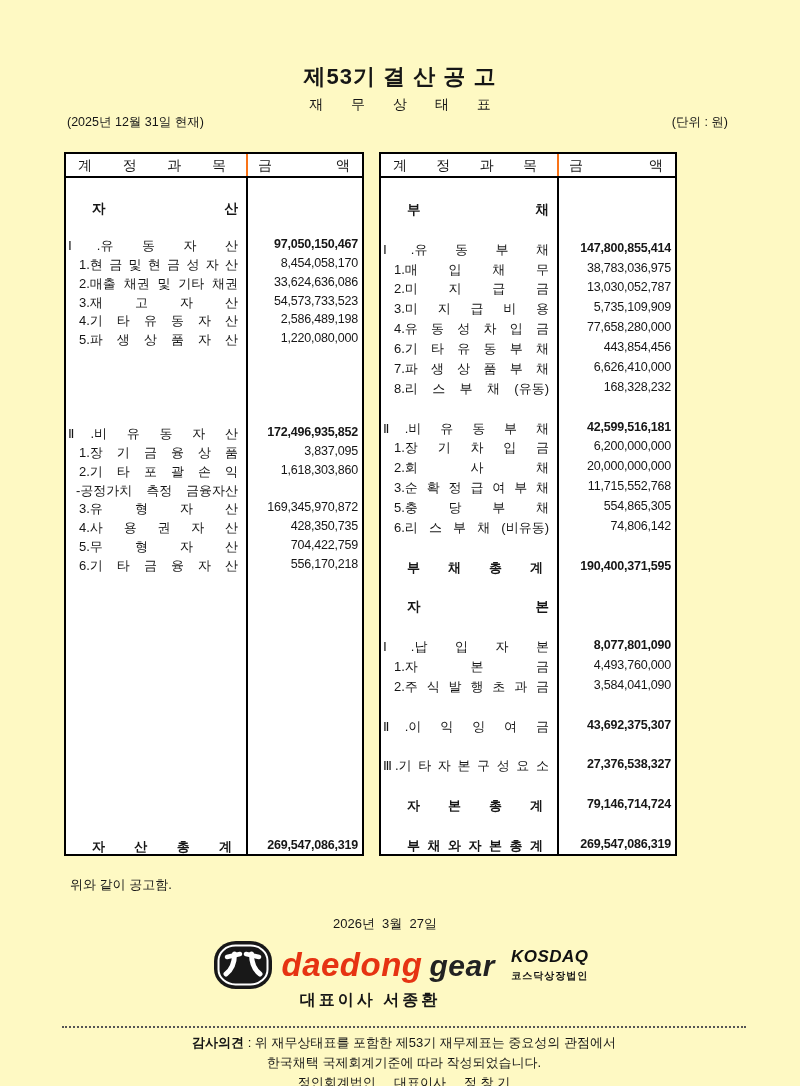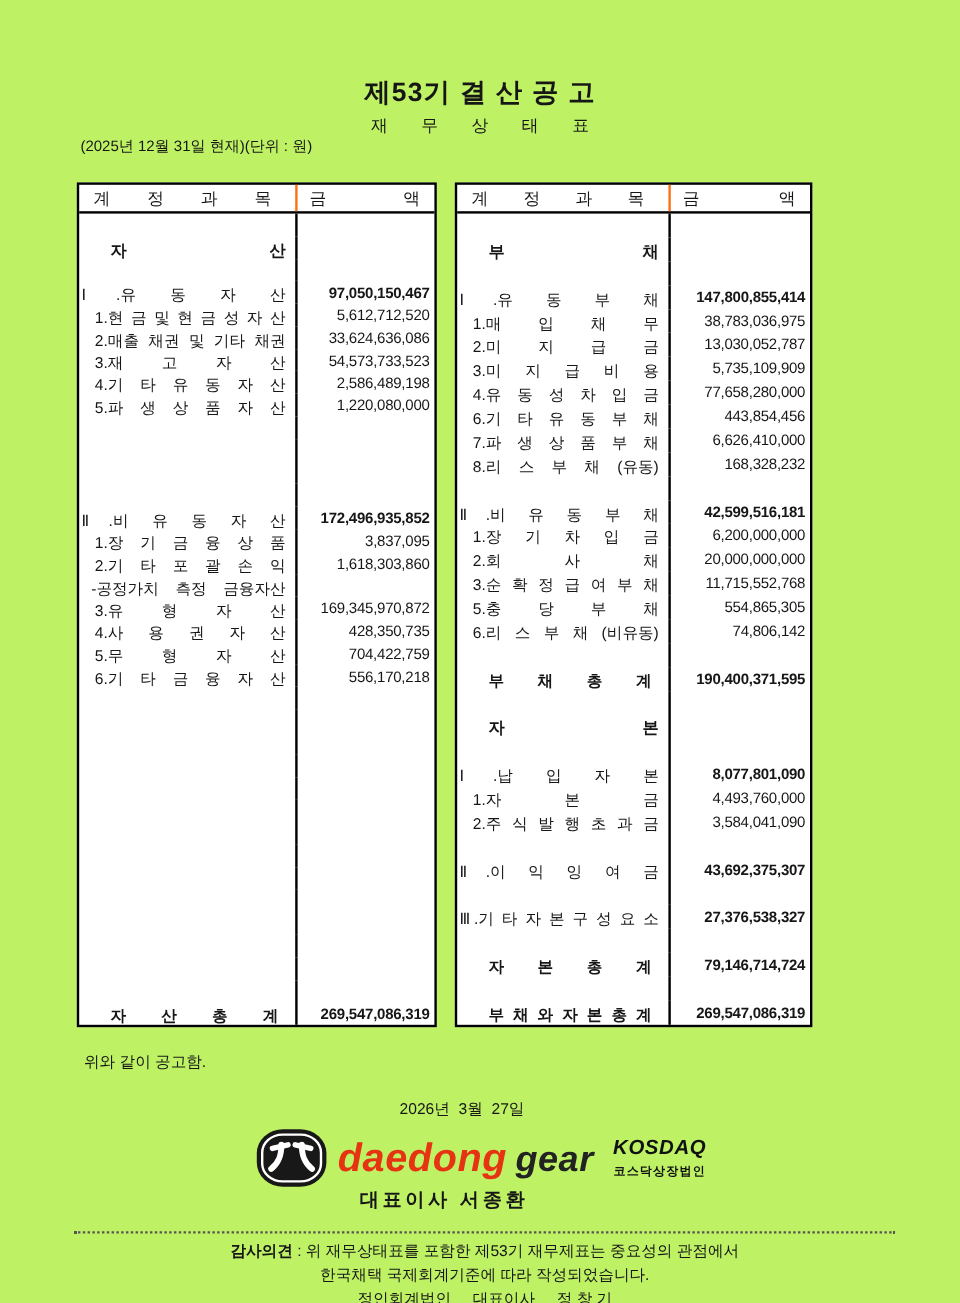--- a/index.html
+++ b/index.html
@@ -1,27 +1,27 @@
 <!DOCTYPE html>
 <html><head>
 <meta charset="utf-8">
 <style>
   * { margin:0; padding:0; box-sizing:border-box; }
   html,body { background:#fff; }
   .page {
-    position:relative; width:800px; height:1086px; background:#bef264;
+    position:relative; width:800px; height:1086px; background:#fef9c3;
     font-family:"Liberation Sans","DejaVu Sans",sans-serif; color:#161616;
     overflow:hidden; margin:0 auto;
   }
   .title { position:absolute; top:62px; left:0; right:0; text-align:center;
     font-size:22px; font-weight:800; letter-spacing:1px; }
   .subtitle { position:absolute; top:96px; left:0; right:0; text-align:center;
     font-size:14px; font-weight:400; letter-spacing:12px; text-indent:12px; }
   .meta { position:absolute; top:114px; left:67px; right:72px;
-    display:flex; justify-content:flex-start; font-size:12.5px; }
+    display:flex; justify-content:space-between; font-size:12.5px; }
 
   .tables { position:absolute; top:152px; left:64px; display:flex; }
   .fin-table { width:300px; height:704px; border:2px solid #000; display:flex; flex-direction:column; background:#fff; }
   .fin-table.right { width:298px; margin-left:15px; }
   .thead { height:24px; display:flex; border-bottom:2px solid #000; font-size:14px; }
   .thead .hname { width:182px; border-right:2px solid #f97316; padding:3px 20px 0 12px;
     text-align:justify; text-align-last:justify; }
   .fin-table.right .thead .hname { width:178px; }
   .thead .hval { flex:1; padding:3px 12px 0 10px; text-align:justify; text-align-last:justify; }
   .tbody { flex:1; display:flex; flex-direction:column; }
@@ -93,21 +93,21 @@
           <div class="frow blank">
             <div class="cname"></div>
             <div class="cval"></div>
           </div>
           <div class="frow main">
             <div class="cname">Ⅰ.유 동 자 산</div>
             <div class="cval">97,050,150,467</div>
           </div>
           <div class="frow item">
             <div class="cname">1.현 금 및 현 금 성 자 산</div>
-            <div class="cval">5,612,712,520</div>
+            <div class="cval">8,454,058,170</div>
           </div>
           <div class="frow item">
             <div class="cname">2.매출 채권 및 기타 채권</div>
             <div class="cval">33,624,636,086</div>
           </div>
           <div class="frow item">
             <div class="cname">3.재 고 자 산</div>
             <div class="cval">54,573,733,523</div>
           </div>
           <div class="frow item">

